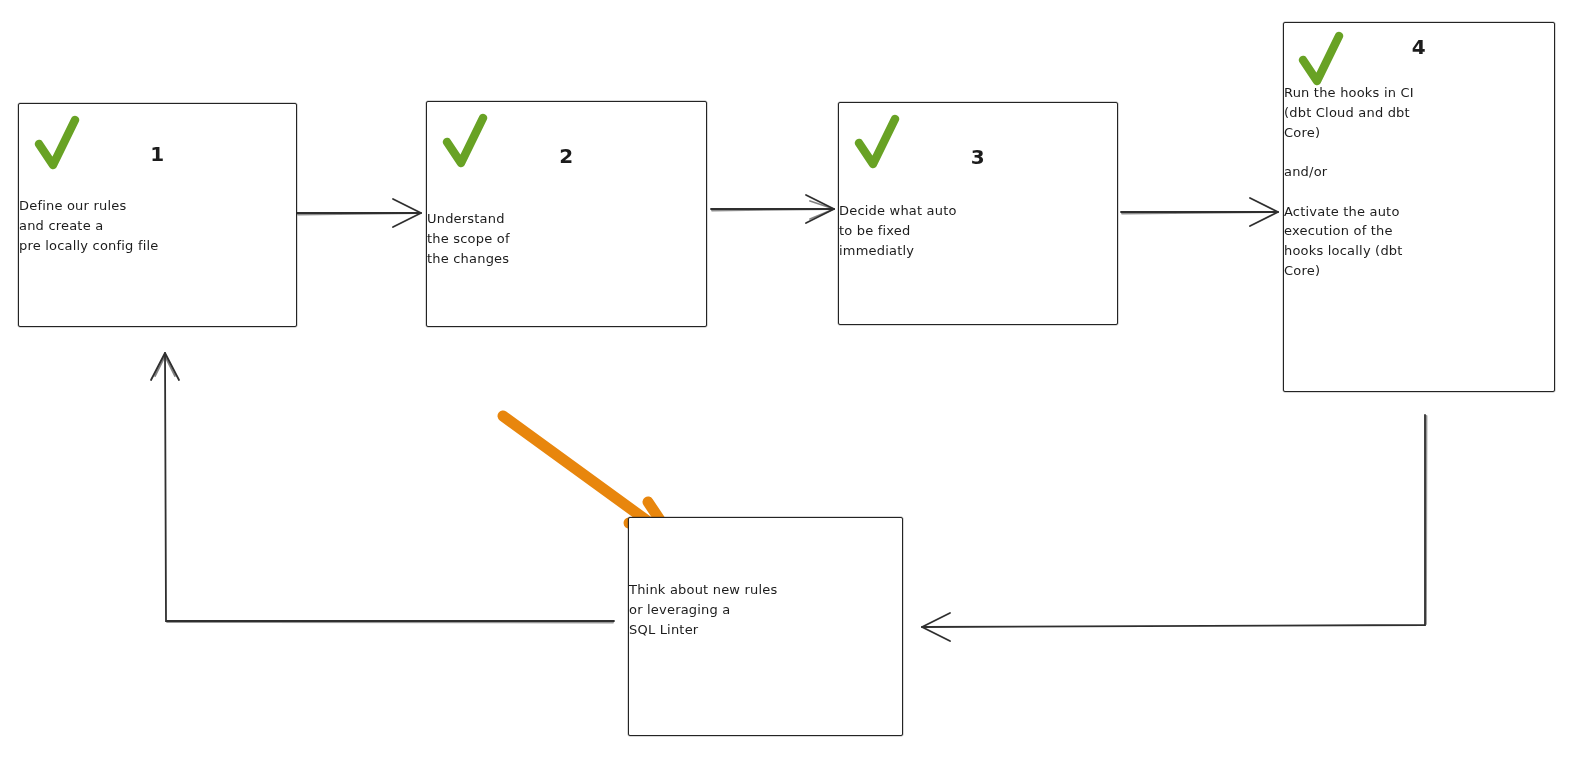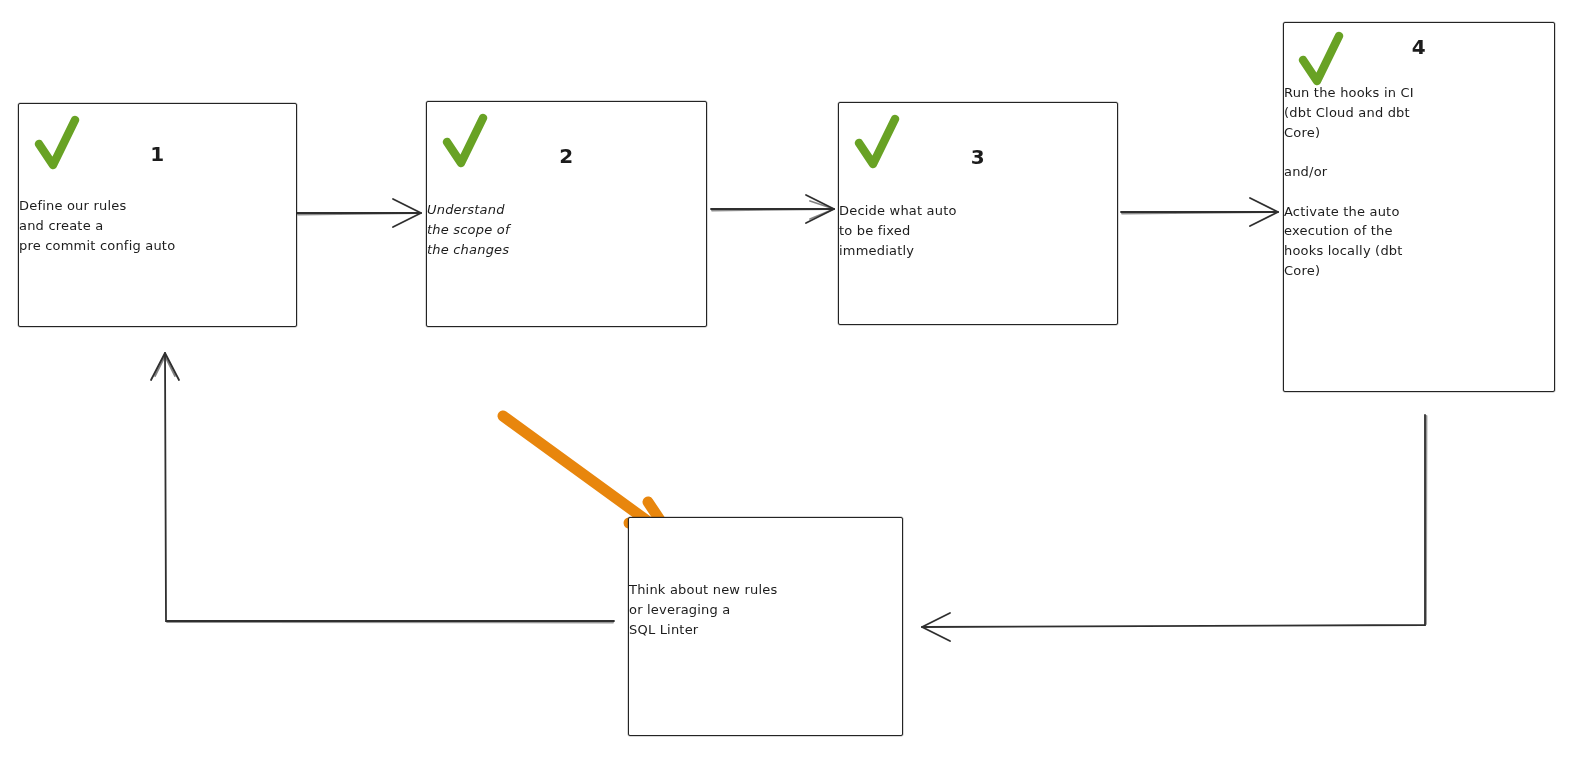--- a/index.html
+++ b/index.html
@@ -37,21 +37,21 @@
     position:absolute;
     top:11px;left:15px;
     width:46px;height:56px;
   }
   #node-step-1{left:18px;top:103px;width:279px;height:224px;}
   #node-step-1 .num{margin-top:38px;}
   #node-step-1 .body{margin-top:30px;}
 
   #node-step-2{left:426px;top:101px;width:281px;height:226px;}
   #node-step-2 .num{margin-top:42px;}
-  #node-step-2 .body{margin-top:32px;font-style:italic;}
+  #node-step-2 .body{margin-top:41px;}
 
   #node-step-3{left:838px;top:102px;width:280px;height:223px;}
   #node-step-3 .num{margin-top:42px;}
   #node-step-3 .body{margin-top:32px;}
 
   #node-step-4{left:1283px;top:22px;width:272px;height:370px;}
   #node-step-4 .num{margin-top:12px;}
   #node-step-4 .body{margin-top:24px;}
   #node-step-4 .check{top:8px;left:14px;}
 
@@ -111,21 +111,21 @@
     </g>
   </svg>
 
   <div class="node" id="node-step-1">
     <svg class="check" viewBox="0 0 46 56">
       <polyline points="5,29 19,50 41,5" fill="none" stroke="#68a224" stroke-width="8.5" stroke-linecap="round" stroke-linejoin="round"></polyline>
     </svg>
     <span class="num">1</span>
     <div class="body">Define our rules
 and create a
-pre commit config auto</div>
+pre locally config file</div>
   </div>
 
   <div class="node" id="node-step-2">
     <svg class="check" viewBox="0 0 46 56">
       <polyline points="5,29 19,50 41,5" fill="none" stroke="#68a224" stroke-width="8.5" stroke-linecap="round" stroke-linejoin="round"></polyline>
     </svg>
     <span class="num">2</span>
     <div class="body">Understand
 the scope of
 the changes</div>

